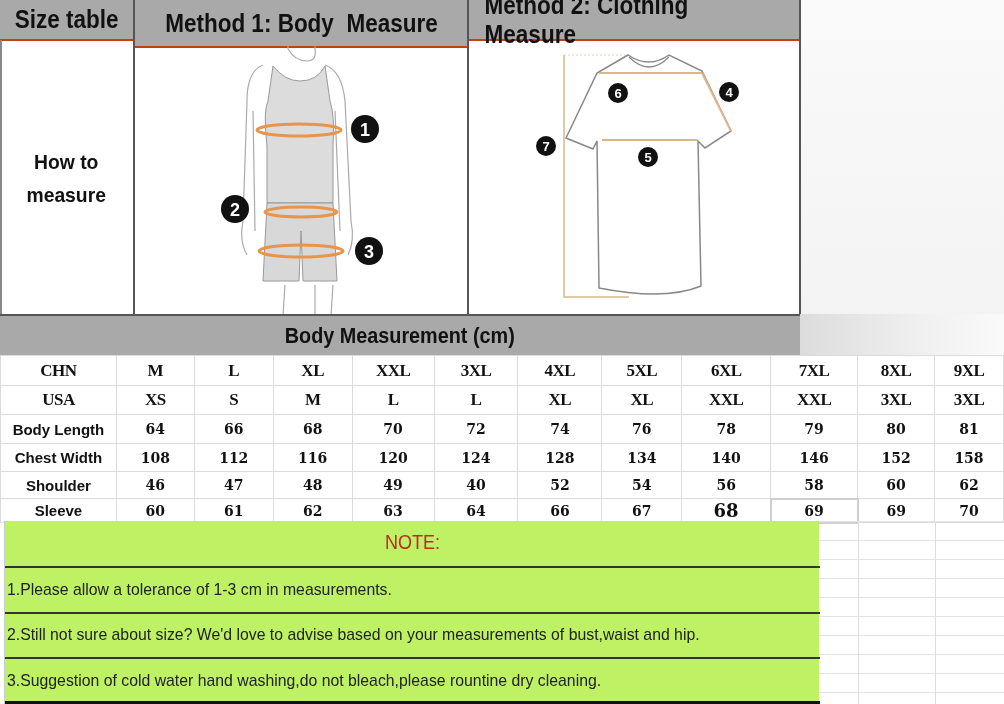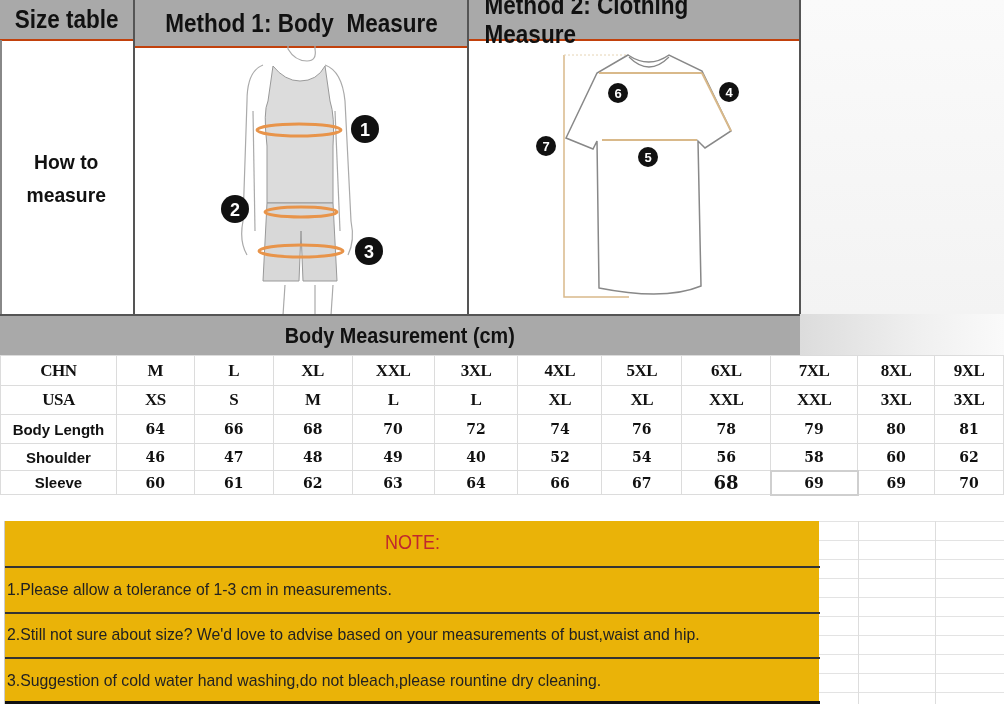--- a/index.html
+++ b/index.html
@@ -10,21 +10,21 @@
   .vline{background:#555;width:2px;}
   .right-fade{background:linear-gradient(180deg,#fafafa,#f3f3f3);}
   .howto{font-size:21px;font-weight:bold;color:#111;text-align:center;line-height:33px;transform:scaleX(0.92);}
   .band{background:#a9a9a9;border-top:2px solid #555;color:#111;font-weight:bold;font-size:22px;display:flex;align-items:center;justify-content:center;}
   .band-fade{background:linear-gradient(90deg,#dcdcdc,#f0f0f0 60%,#fafafa);}
   table.grid{border-collapse:collapse;position:absolute;left:0;top:355px;table-layout:fixed;}
   table.grid td{border:1px solid #dcdcdc;text-align:center;padding:0;font-family:"DejaVu Serif","Liberation Serif",serif;font-weight:bold;font-size:14px;color:#111;}
   table.grid td.lbl{font-family:"Liberation Sans",sans-serif;font-size:15px;}
   table.grid td.sz{font-family:"Liberation Serif",serif;font-size:17px;letter-spacing:-0.5px;}
   .big{font-size:18px !important;}
-  .note-box{left:4px;top:521px;width:815px;height:183px;background:#eab308;border-left:1px solid #ccc;}
+  .note-box{left:4px;top:521px;width:815px;height:183px;background:#bef264;border-left:1px solid #ccc;}
   .note-title{color:#c0282e;font-size:20px;text-align:center;transform:scaleX(0.9);}
   .note-line{position:absolute;left:0;width:815px;height:2px;background:#333;}
   .note-text{position:absolute;left:2px;font-size:17px;color:#222;transform-origin:left center;transform:scaleX(0.93);white-space:nowrap;}
   .sheet-grid{position:absolute;left:819px;top:521px;width:185px;height:183px;
     background-image:linear-gradient(#e3e3e3 1px,transparent 1px);
     background-size:100% 19px;}
   .sheet-v{position:absolute;top:521px;width:1px;height:183px;background:#ddd;}
   .circ{fill:#111;}
   .circ-t{fill:#fff;font-family:"Liberation Sans",sans-serif;font-size:18px;font-weight:bold;}
 </style>
@@ -177,20 +177,34 @@
     <td>68</td>
     <td>70</td>
     <td>72</td>
     <td>74</td>
     <td>76</td>
     <td>78</td>
     <td>79</td>
     <td>80</td>
     <td>81</td>
   </tr>
+  <tr style="height:28px;">
+    <td class="lbl">Chest Width</td>
+    <td>108</td>
+    <td>112</td>
+    <td>116</td>
+    <td>120</td>
+    <td>124</td>
+    <td>128</td>
+    <td>134</td>
+    <td>140</td>
+    <td>146</td>
+    <td>152</td>
+    <td>158</td>
+  </tr>
   <tr style="height:27px;">
     <td class="lbl">Shoulder</td>
     <td>46</td>
     <td>47</td>
     <td>48</td>
     <td>49</td>
     <td>40</td>
     <td>52</td>
     <td>54</td>
     <td>56</td>

